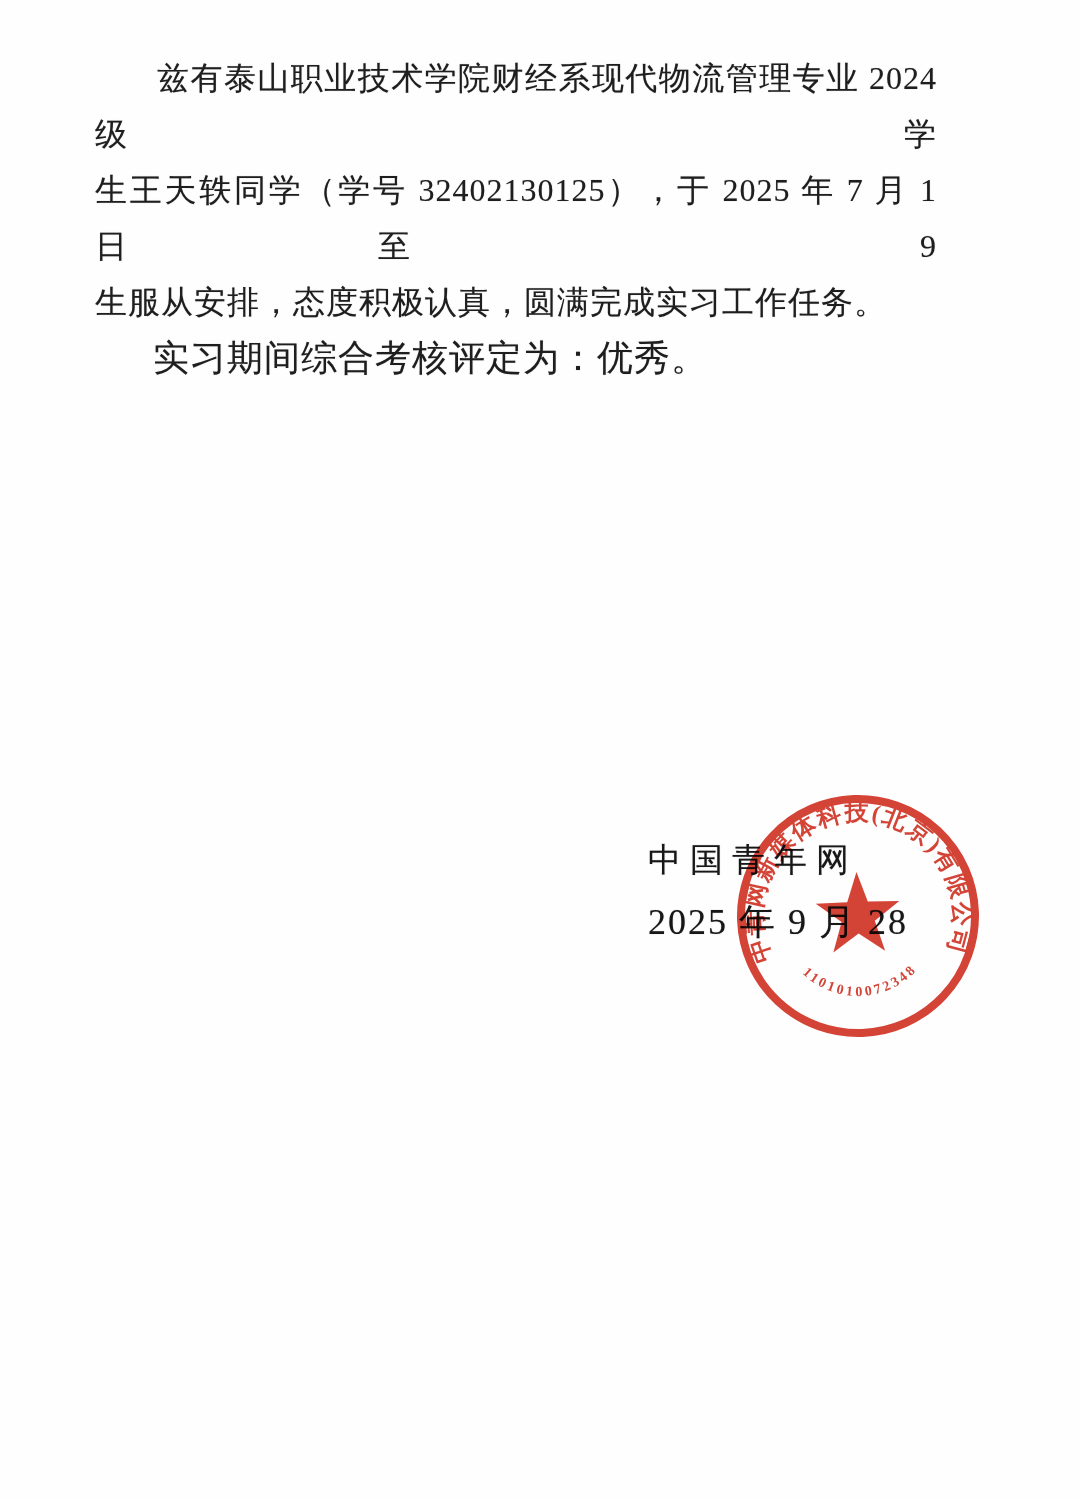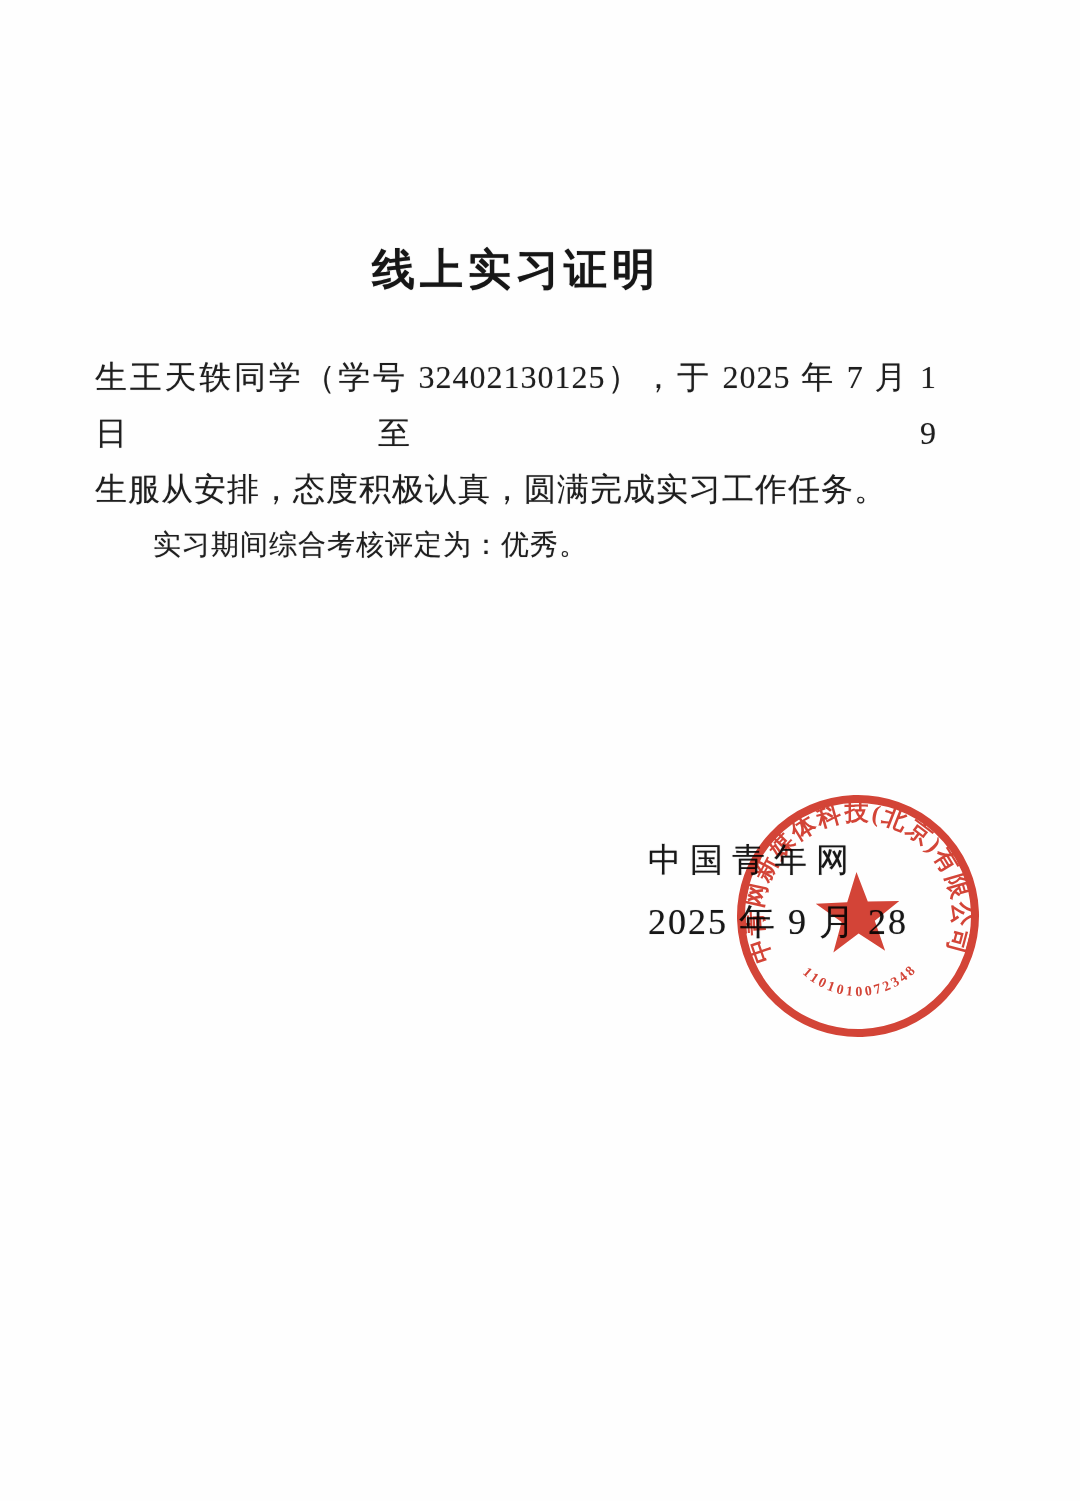--- a/index.html
+++ b/index.html
@@ -37,21 +37,21 @@
     line-height: 56px;
     letter-spacing: 1px;
     text-align: justify;
     text-align-last: justify;
     white-space: normal;
     text-shadow: 0 0 1px rgba(0,0,0,0.35);
   }
   .bline.first { text-indent: 62px; }
   .bline.last { text-align-last: left; }
   .pline {
-    font-size: 28px;
+    font-size: 36px;
     line-height: 56px;
     letter-spacing: 1px;
     text-indent: 58px;
     text-shadow: 0 0 1px rgba(0,0,0,0.35);
   }
   .signature {
     position: absolute;
     left: 648px;
     top: 838px;
     width: 340px;
@@ -82,23 +82,23 @@
     transform: rotate(-2deg);
   }
   .seal svg { width: 100%; height: 100%; }
 </style>
 </head>
 <body>
 
 <div class="page">
   <div class="content">
 
-    <div class="title">线上实习证明</div>
 
     <div class="body-block">
+      <div class="bline first">兹有泰山职业技术学院财经系现代物流管理专业 2024 级学</div>
       <div class="bline">生王天轶同学（学号 32402130125），于 2025 年 7 月 1 日至 9</div>
       <div class="bline last">生服从安排，态度积极认真，圆满完成实习工作任务。</div>
       <div class="pline">实习期间综合考核评定为：优秀。</div>
     </div>
 
   </div>
 
   <div class="signature">
     <div class="sig-org">中国青年网</div>
     <div class="sig-date">2025 年 9 月 28</div>

